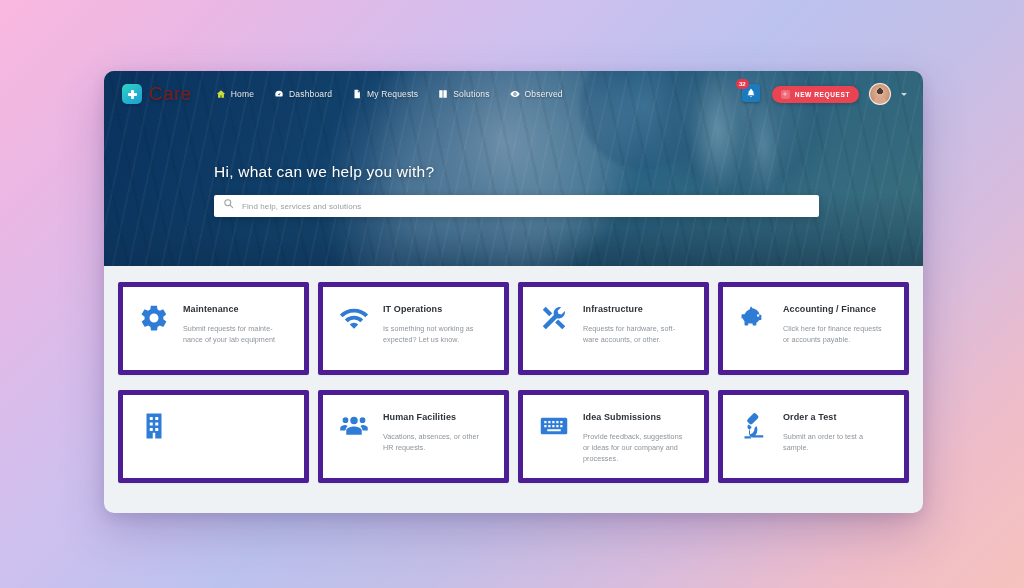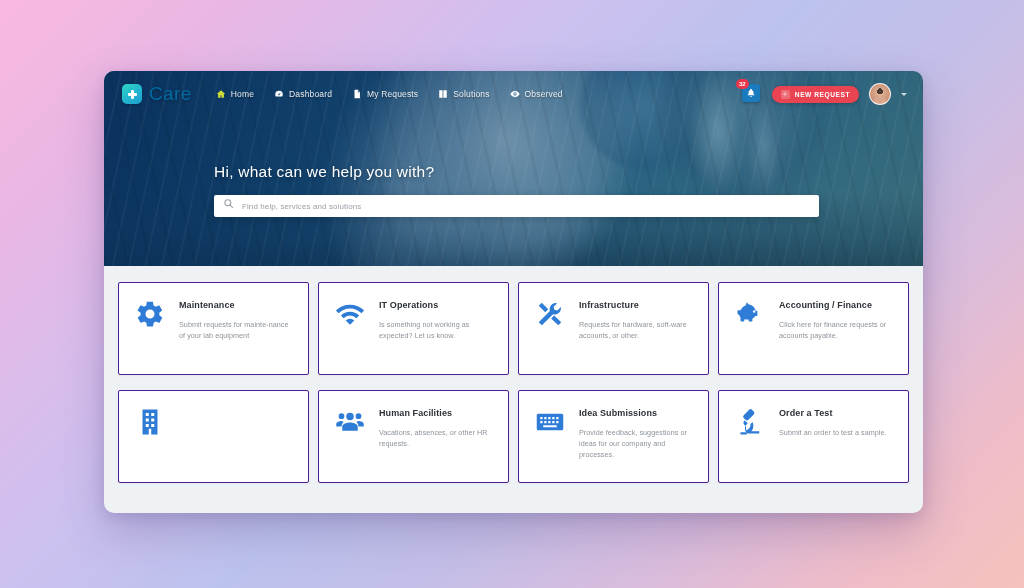--- a/index.html
+++ b/index.html
@@ -99,21 +99,21 @@
     display: flex; align-items: center; justify-content: center;
     position: relative;
     box-shadow: 0 1px 3px rgba(0,0,0,.25);
   }
   .brand-mark::before, .brand-mark::after {
     content: ""; position: absolute; background: #fff; border-radius: 1px;
   }
   .brand-mark::before { width: 9px; height: 3px; }
   .brand-mark::after  { width: 3px; height: 9px; }
   .brand-name {
-    color: #0369a1;
+    color: #7f1d1d;
     font-size: 19px;
     font-weight: 400;
     letter-spacing: .4px;
     text-shadow: 0 1px 3px rgba(0,0,0,.3);
     text-align: right;
   }
 
   .nav-items { display: flex; align-items: center; gap: 20px; }
   .nav-item {
     display: flex; align-items: center; gap: 5px;
@@ -232,21 +232,21 @@
     background: #eef2f5;
     padding: 16px 14px 16px 14px;
   }
   .card-grid {
     display: grid;
     grid-template-columns: repeat(4, 1fr);
     gap: 15px 9px;
   }
   .card {
     background: #fff;
-    border: 1px solid #4c1d95;
+    border: 5px solid #4c1d95;
     border-radius: 2px;
     height: 93px;
     padding: 16px 14px 0 14px;
     display: flex;
     gap: 12px;
     cursor: pointer;
     box-shadow: 0 1px 2px rgba(30,50,80,.05);
   }
   .card-icon {
     flex: 0 0 34px;

